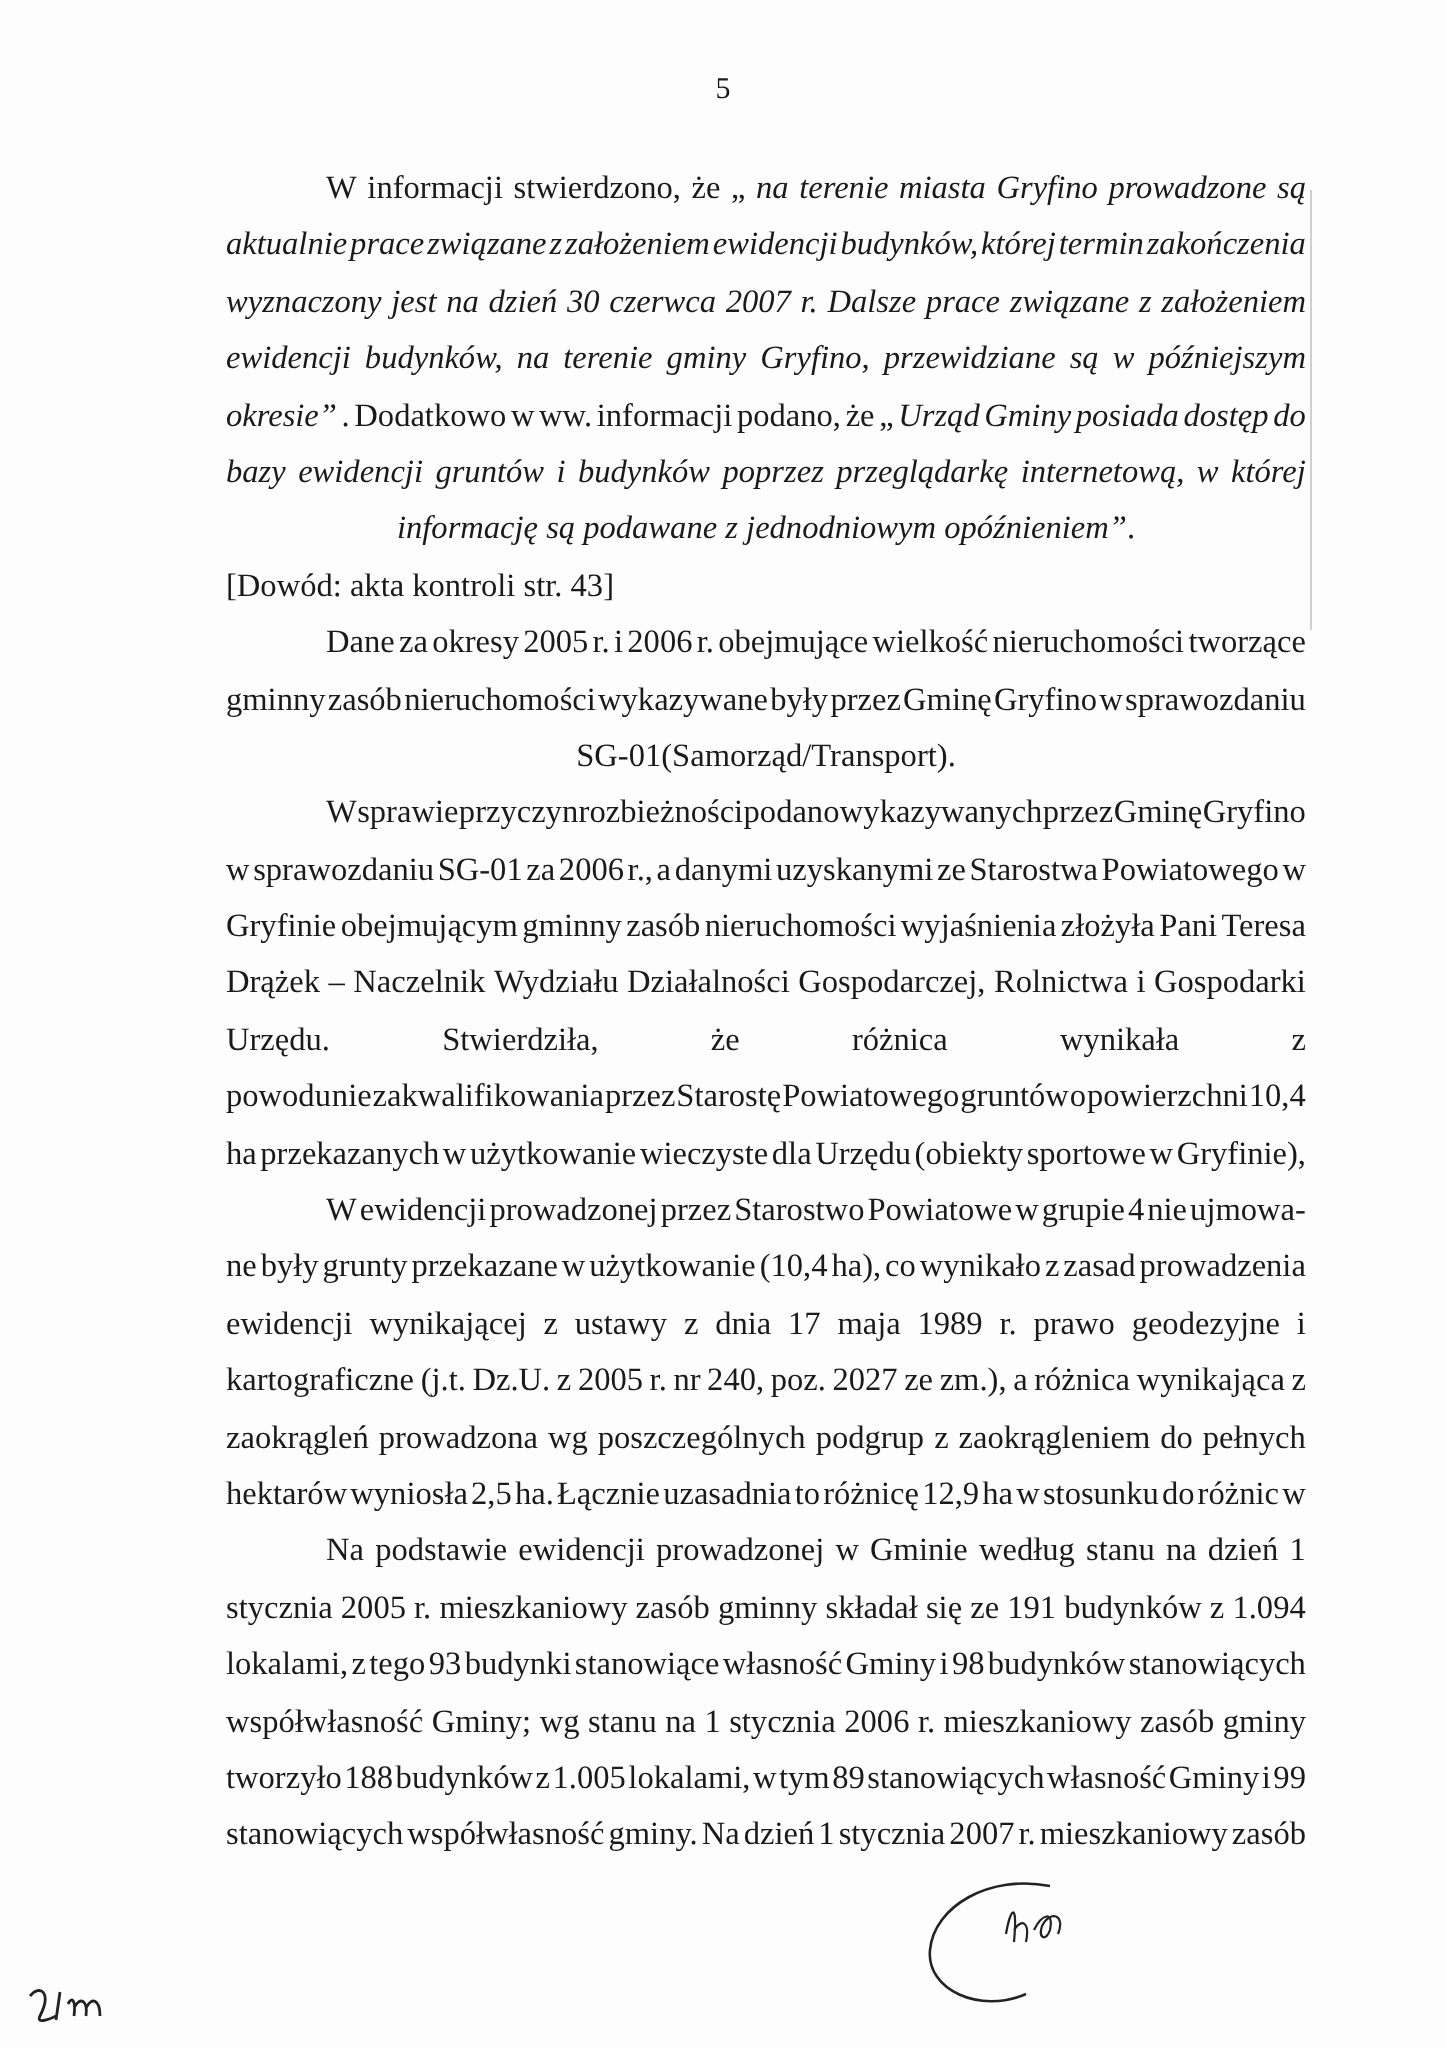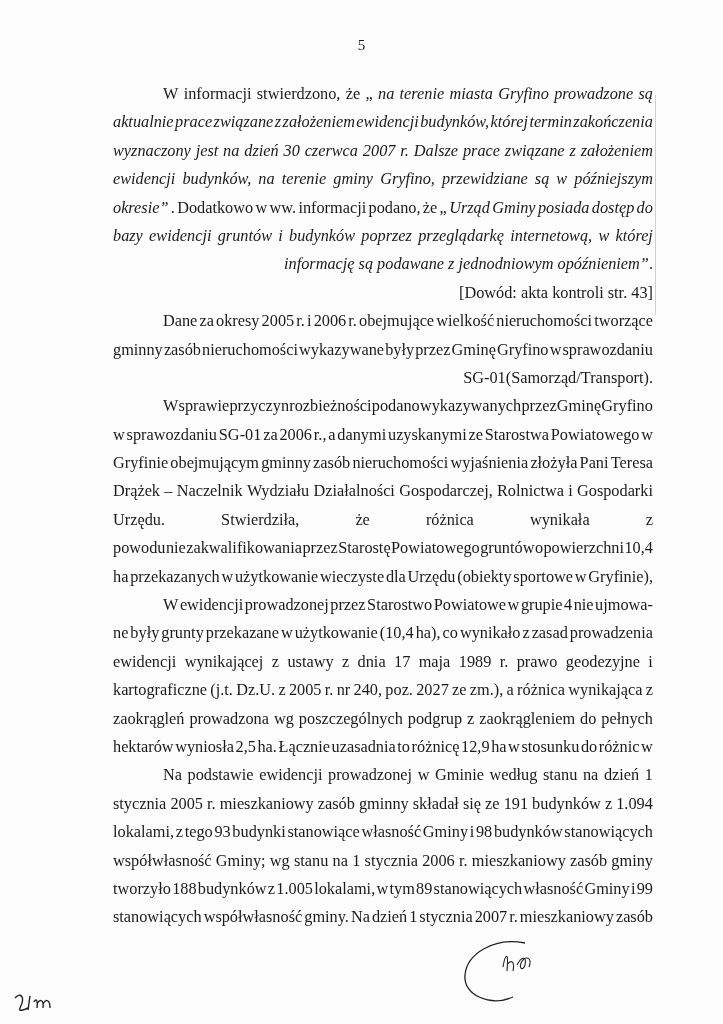--- a/index.html
+++ b/index.html
@@ -1,23 +1,23 @@
 <!DOCTYPE html>
 <html><head>
 <meta charset="utf-8">
 <style>
   html,body{margin:0;padding:0;}
   body{width:723px;height:1024px;background:#fdfdfd;position:relative;overflow:hidden;
        font-family:"Liberation Serif","DejaVu Serif",serif;color:#1a1a1a;}
   .page-num{position:absolute;top:37px;left:0;width:723px;text-align:center;font-size:15px;}
   .body{position:absolute;left:113px;width:540px;top:80px;font-size:16.3px;line-height:28.4px;}
   .line{white-space:nowrap;height:28.4px;display:flex;justify-content:space-between;}
-  .line.last{justify-content:flex-end;}
+  .line.last{justify-content:center;}
   .line.indent{padding-left:50px;}
-  .line.right{justify-content:flex-end;}
+  .line.right{}
   .line span{display:inline-block;}
   .ww{display:flex;justify-content:space-between;width:100%;}
   i{font-style:italic;}
   .margin-line{position:absolute;left:655px;top:95px;width:1px;height:220px;background:#cfcfcf;}
   .sig{position:absolute;}
 </style>
 </head>
 <body>
 
 <div class="page-num">5</div>

